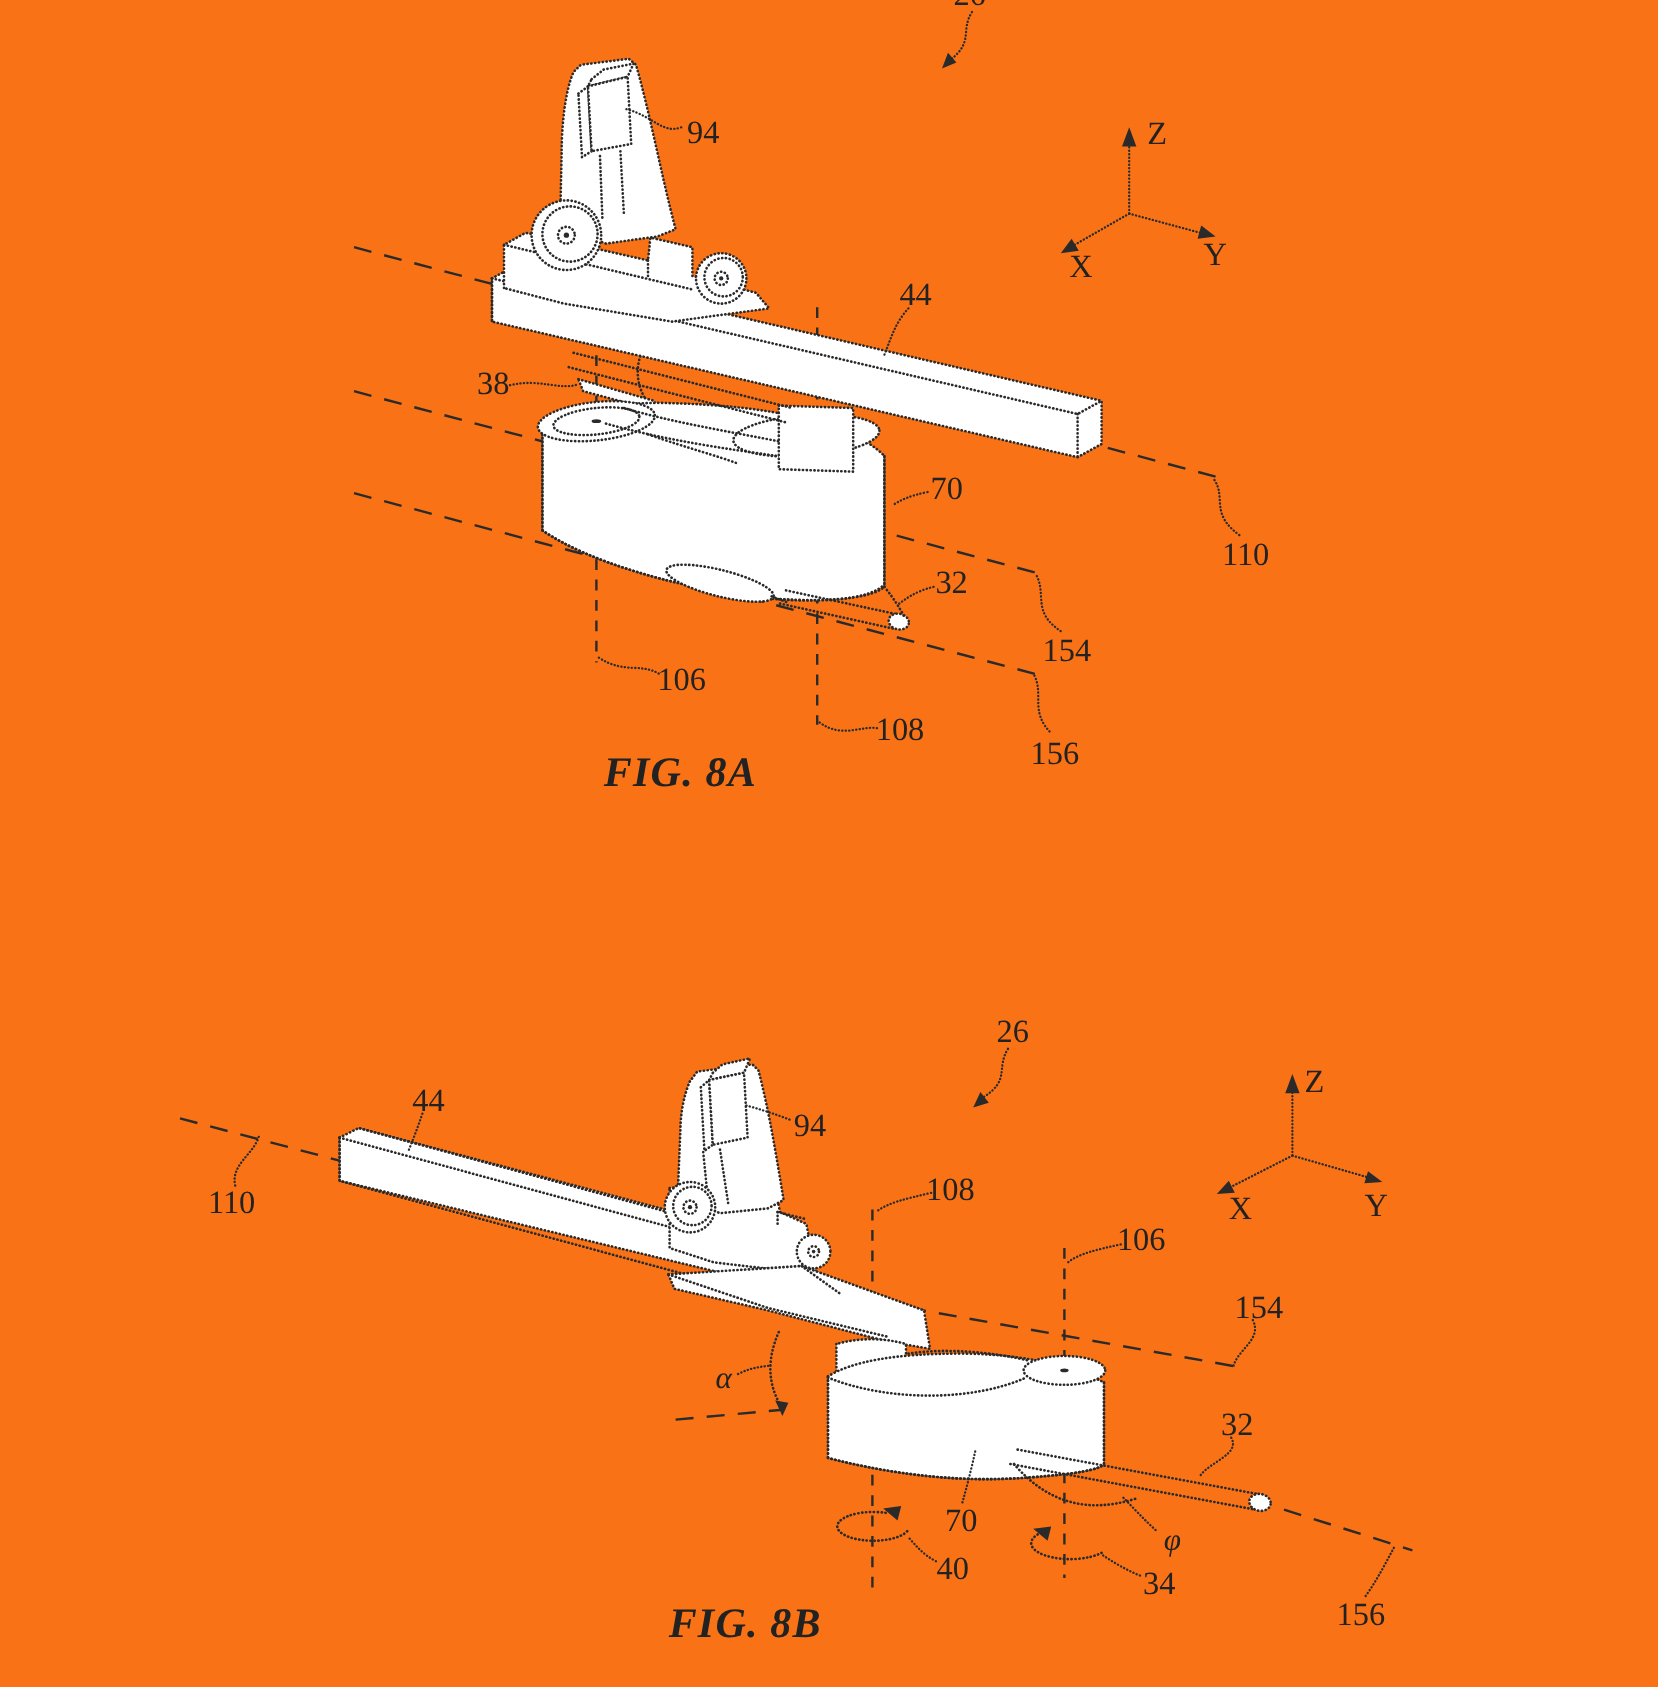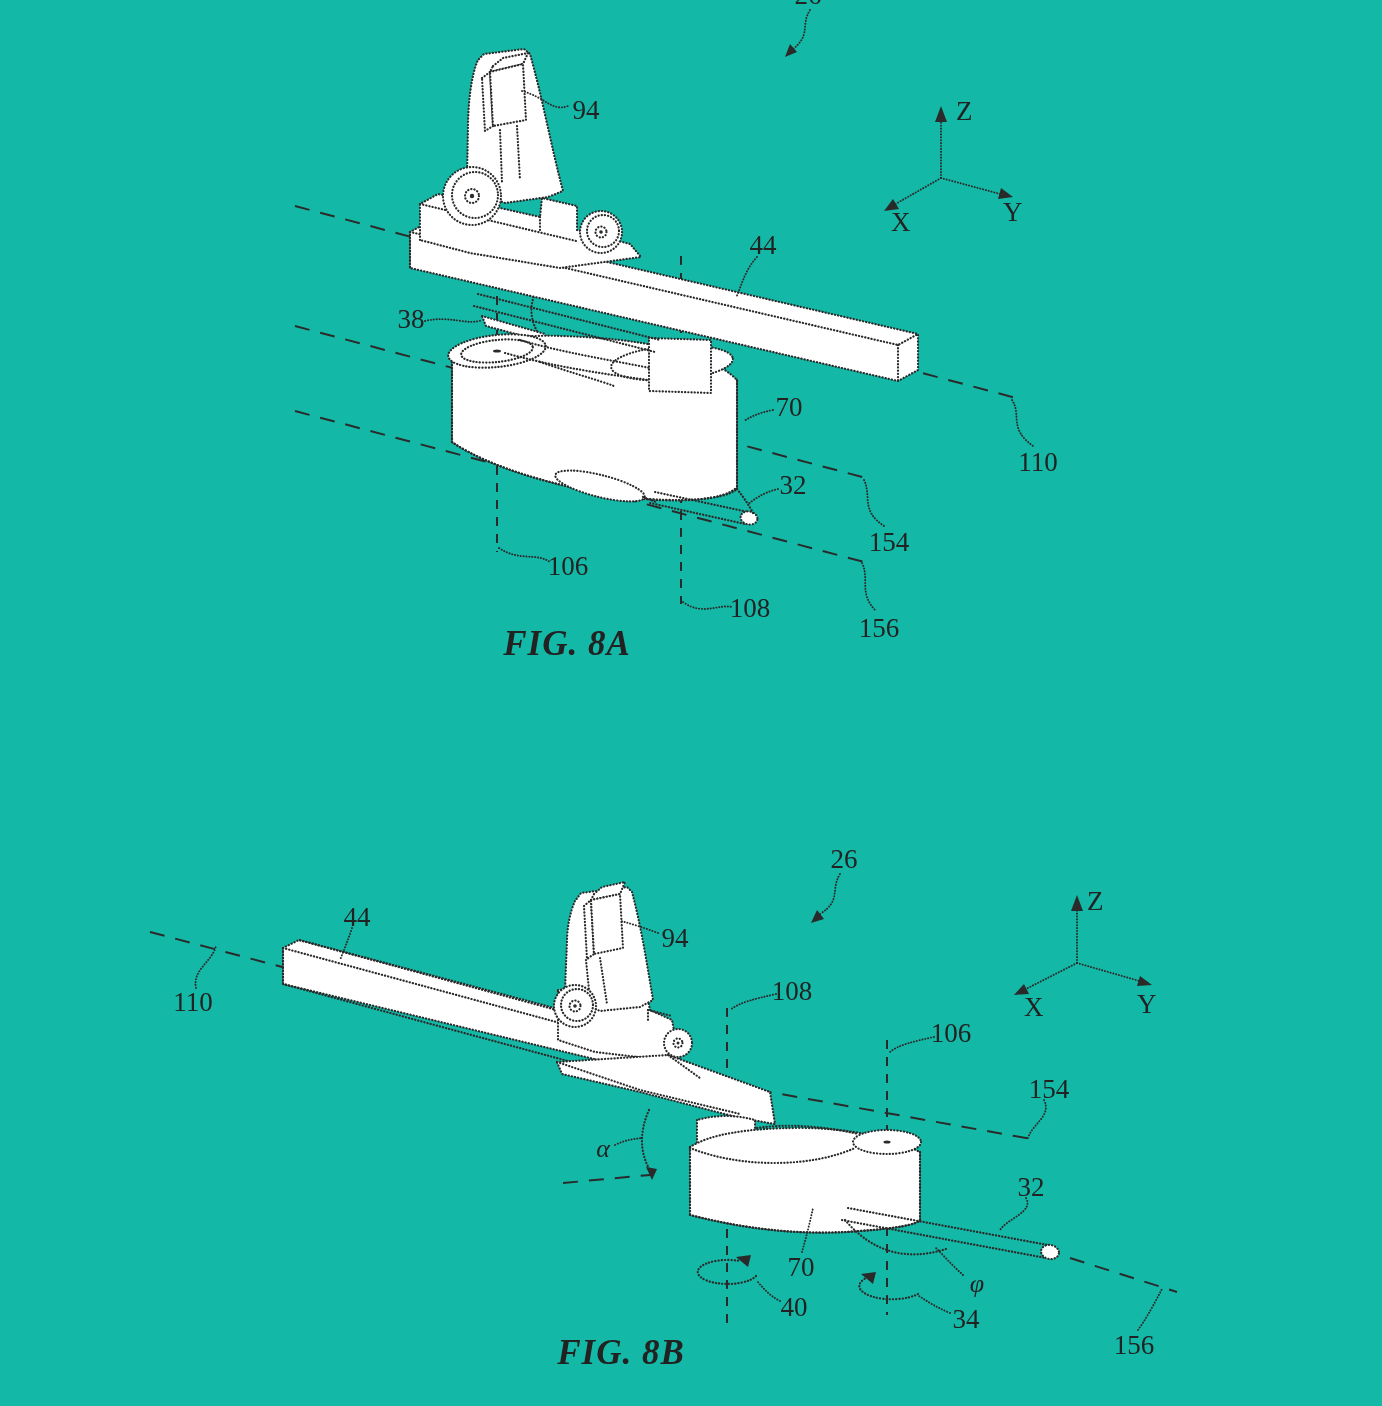--- a/index.html
+++ b/index.html
@@ -1,16 +1,16 @@
 <!DOCTYPE html>
 <html><head>
 <meta charset="utf-8">
 <style>
   html,body{margin:0;padding:0;background:#ffffff;}
-  .page{position:relative;width:1382px;height:1406px;background:#14b8a6;overflow:hidden;
+  .page{position:relative;width:1382px;height:1406px;background:#f97316;overflow:hidden;
         font-family:"Liberation Serif", serif;}
   svg{position:absolute;left:0;top:0;}
   
   .o  {fill:none;stroke:#2a2a2a;stroke-width:2.2;stroke-dasharray:0.2 3;stroke-linecap:round;stroke-linejoin:round;}
   .of {fill:#ffffff;stroke:#2a2a2a;stroke-width:2.2;stroke-dasharray:0.2 3;stroke-linecap:round;stroke-linejoin:round;}
   .dash {fill:none;stroke:#2a2a2a;stroke-width:2;stroke-dasharray:15 11;stroke-linecap:butt;}
   .vdash{fill:none;stroke:#2a2a2a;stroke-width:2;stroke-dasharray:9 8;stroke-linecap:butt;}
   .lead {fill:none;stroke:#2a2a2a;stroke-width:1.9;stroke-dasharray:0.2 2.7;stroke-linecap:round;}
   .arr {fill:#2a2a2a;stroke:none;}
   text{font-family:"Liberation Serif", serif;font-size:27px;fill:#222;}

